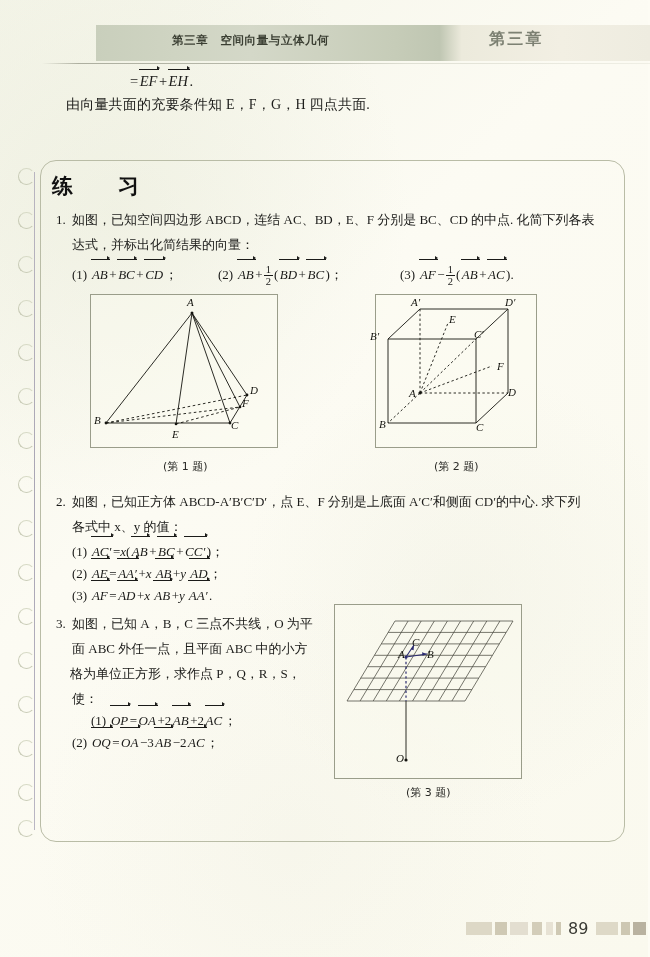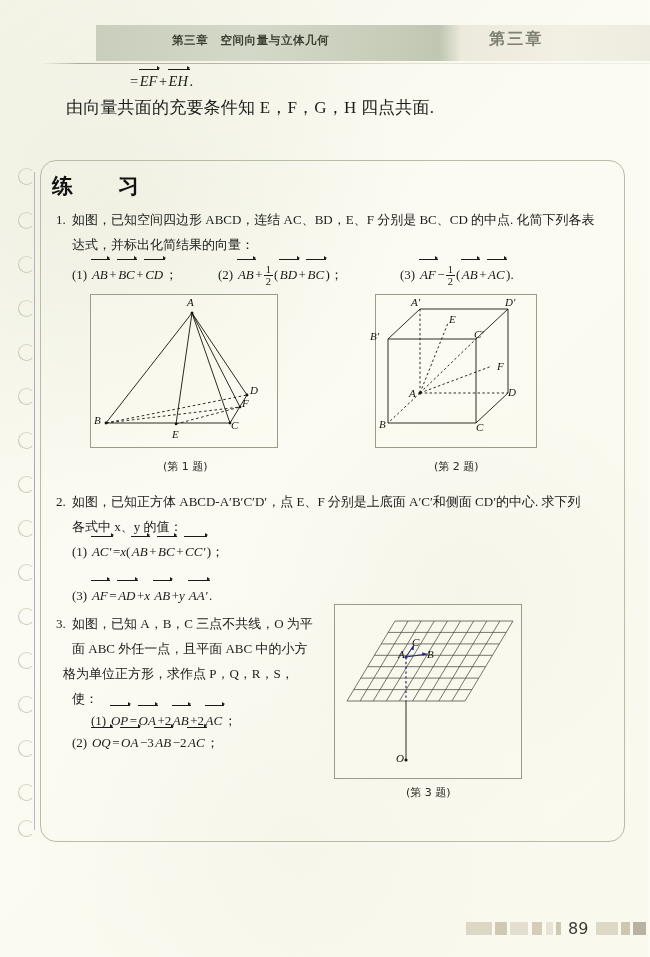--- a/index.html
+++ b/index.html
@@ -71,21 +71,21 @@
 
   
   .lead-line-1 {
     position: absolute;
     left: 130px; top: 73px;
     font-size: 14.5px; color: #1d1d1b;
   }
   .lead-line-2 {
     position: absolute;
     left: 66px; top: 96px;
-    font-size: 17px; color: #1d1d1b;
+    font-size: 14px; color: #1d1d1b;
     letter-spacing: 0.2px;
   }
 
   
   .binder {
     position: absolute;
     left: 14px; top: 162px;
     width: 30px; height: 676px;
   }
   .hole {
@@ -356,31 +356,35 @@
     <span>如图，已知正方体 ABCD-A′B′C′D′，点 E、F 分别是上底面 A′C′和侧面 CD′的中心. 求下列</span>
   </div>
   <div class="q" style="left:72px; top:514px;">
     <span>各式中 x、y 的值：</span>
   </div>
 
   <div class="q" style="left:72px; top:539px;">
     <span>(1)</span>
     <span class="vec">AC′</span>=<span class="ital">x</span>(<span class="vec">AB</span>+<span class="vec">BC</span>+<span class="vec">CC′</span>)；
   </div>
+  <div class="q" style="left:72px; top:561px;">
+    <span>(2)</span>
+    <span class="vec">AE</span>=<span class="vec">AA′</span>+<span class="ital">x</span> <span class="vec">AB</span>+<span class="ital">y</span> <span class="vec">AD</span>；
+  </div>
   <div class="q" style="left:72px; top:583px;">
     <span>(3)</span>
     <span class="vec">AF</span>=<span class="vec">AD</span>+<span class="ital">x</span> <span class="vec">AB</span>+<span class="ital">y</span> <span class="vec">AA′</span>.
   </div>
 
   <div class="q" style="left:56px; top:611px;">
     <span class="qnum">3.</span>
     <span>如图，已知 A，B，C 三点不共线，O 为平</span>
   </div>
   <div class="q" style="left:72px; top:636px;">面 ABC 外任一点，且平面 ABC 中的小方</div>
-  <div class="q" style="left:63px; top:661px;">格为单位正方形，求作点 P，Q，R，S，</div>
+  <div class="q" style="left:70px; top:661px;">格为单位正方形，求作点 P，Q，R，S，</div>
   <div class="q" style="left:72px; top:686px;">使：</div>
 
   <div class="q" style="left:67px; top:708px;margin-left:24px;">
     <span>(1)</span>
     <span class="vec">OP</span>=<span class="vec">OA</span>+2<span class="vec">AB</span>+2<span class="vec">AC</span>；
   </div>
   <div class="q" style="left:72px; top:730px;">
     <span>(2)</span>
     <span class="vec">OQ</span>=<span class="vec">OA</span>−3<span class="vec">AB</span>−2<span class="vec">AC</span>；
   </div>

